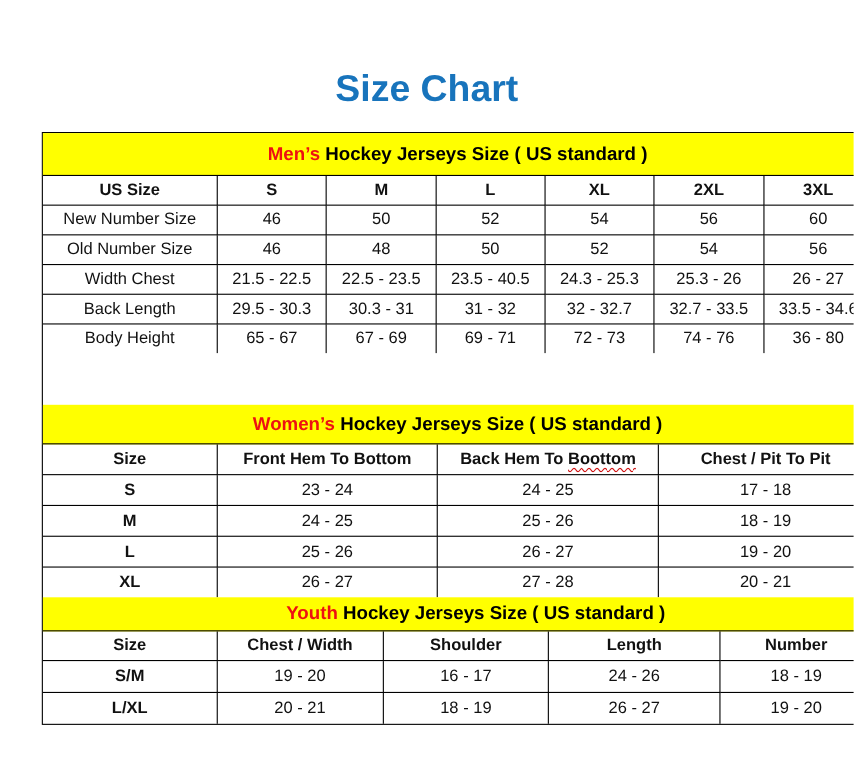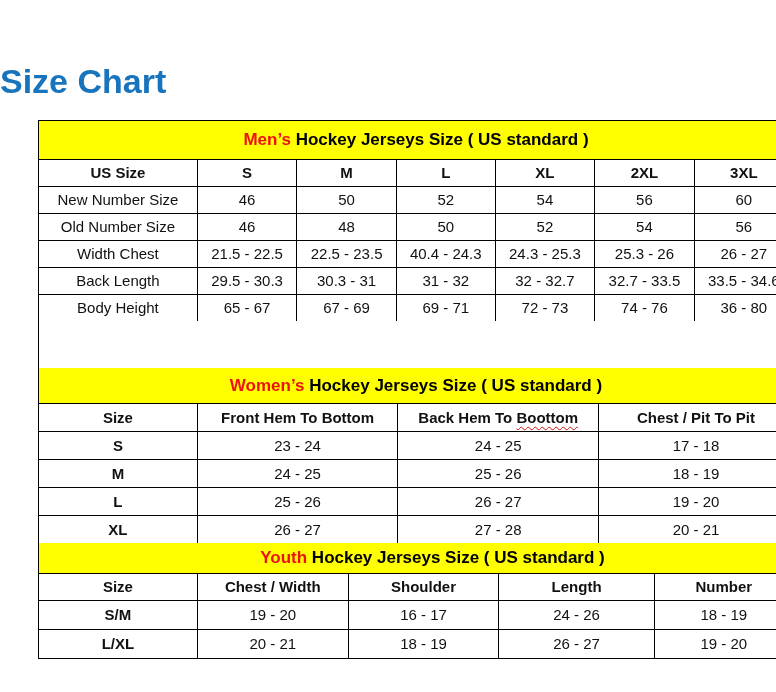--- a/index.html
+++ b/index.html
@@ -10,20 +10,21 @@
     position: relative;
     font-family: "Liberation Sans", sans-serif;
     color: #111;
     overflow: hidden;
   }
   .page-title {
     position: absolute;
     top: 64px;
     left: 0;
     width: 776px;
+    text-align: center;
     font-size: 34px;
     font-weight: bold;
     color: #1874bc;
     line-height: 1;
   }
   .chart-box {
     position: absolute;
     left: 38px;
     top: 120px;
     width: 756px;
@@ -127,21 +128,21 @@
           <td>48</td>
           <td>50</td>
           <td>52</td>
           <td>54</td>
           <td>56</td>
         </tr>
         <tr>
           <th>Width Chest</th>
           <td>21.5 - 22.5</td>
           <td>22.5 - 23.5</td>
-          <td>40.4 - 24.3</td>
+          <td>23.5 - 40.5</td>
           <td>24.3 - 25.3</td>
           <td>25.3 - 26</td>
           <td>26 - 27</td>
         </tr>
         <tr>
           <th>Back Length</th>
           <td>29.5 - 30.3</td>
           <td>30.3 - 31</td>
           <td>31 - 32</td>
           <td>32 - 32.7</td>

